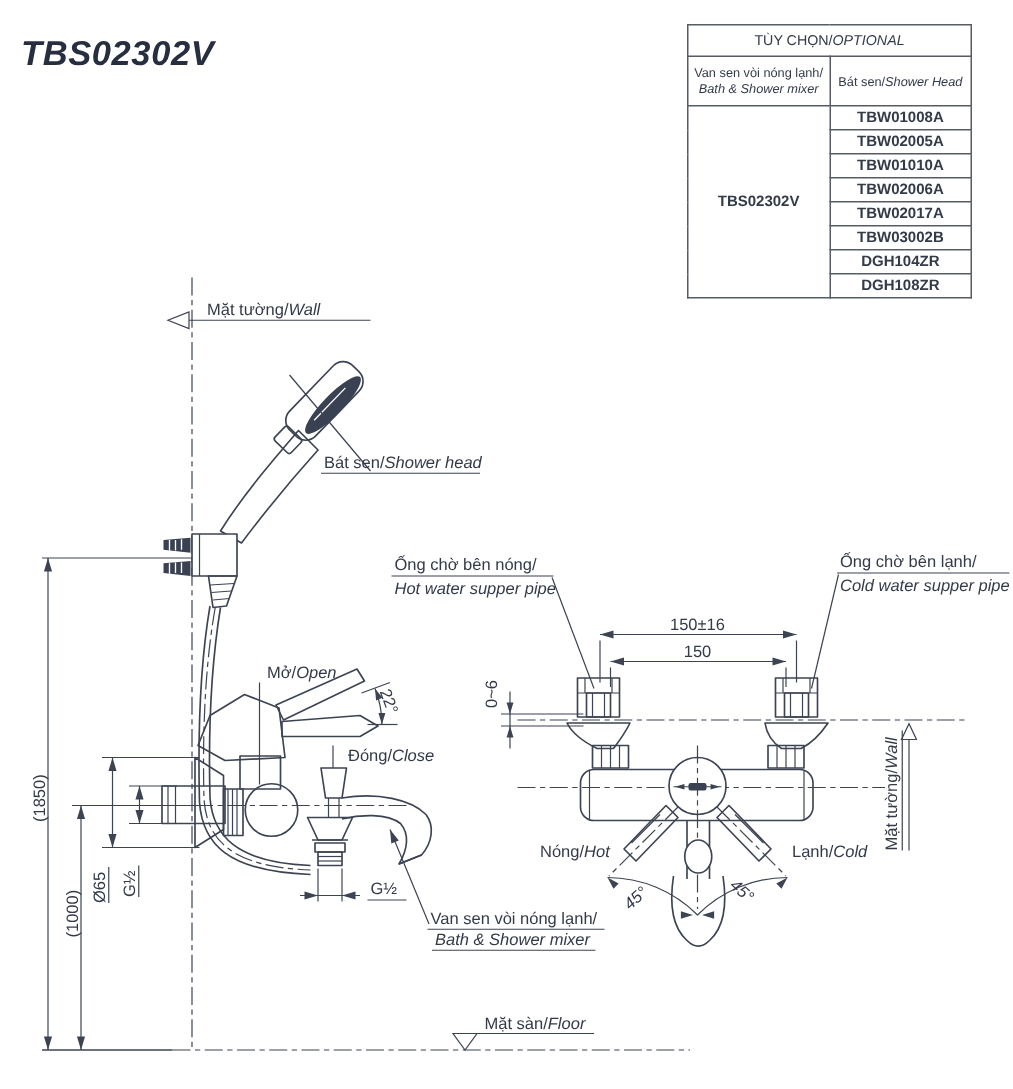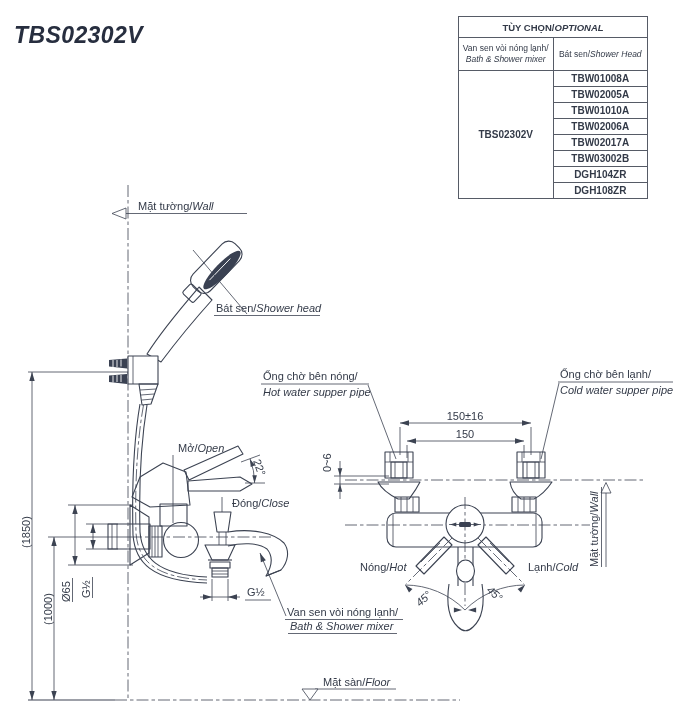--- a/index.html
+++ b/index.html
@@ -6,21 +6,21 @@
   #page{position:relative;width:675px;height:726px;background:#fff;overflow:hidden;
         font-family:"Liberation Sans","DejaVu Sans",sans-serif;color:#333a48;}
   .abs{position:absolute;}
   #title{left:14px;top:22px;font-size:23px;font-weight:bold;font-style:italic;
          color:#272e3f;letter-spacing:.4px;}
   
   #opt-table{left:458px;top:16px;}
   #opt-table table{border-collapse:collapse;width:190px;table-layout:fixed;}
   #opt-table table,#opt-table td,#opt-table th{border:1px solid #565b66;}
   #opt-table table{border-width:1.5px;}
-  #opt-table th{font-weight:bold;font-size:9.5px;height:18px;text-align:center;color:#333a48;}
+  #opt-table th{font-weight:normal;font-size:9.5px;height:18px;text-align:center;color:#333a48;}
   #opt-table td{font-size:10px;text-align:center;color:#333a48;padding:0;}
   #opt-table .colhead{font-size:8.5px;height:32px;line-height:1.25;}
   #opt-table .c1{width:92px;}
   #opt-table .c2{width:98px;}
   #opt-table .datarow td{height:15px;font-weight:bold;}
   .it{font-style:italic;}
   
   svg{position:absolute;left:0;top:0;}
   .ln{stroke:#3c4352;stroke-width:1.1;fill:none;stroke-linecap:butt;stroke-linejoin:round;}
   .tn{stroke:#3c4352;stroke-width:.8;fill:none;}

